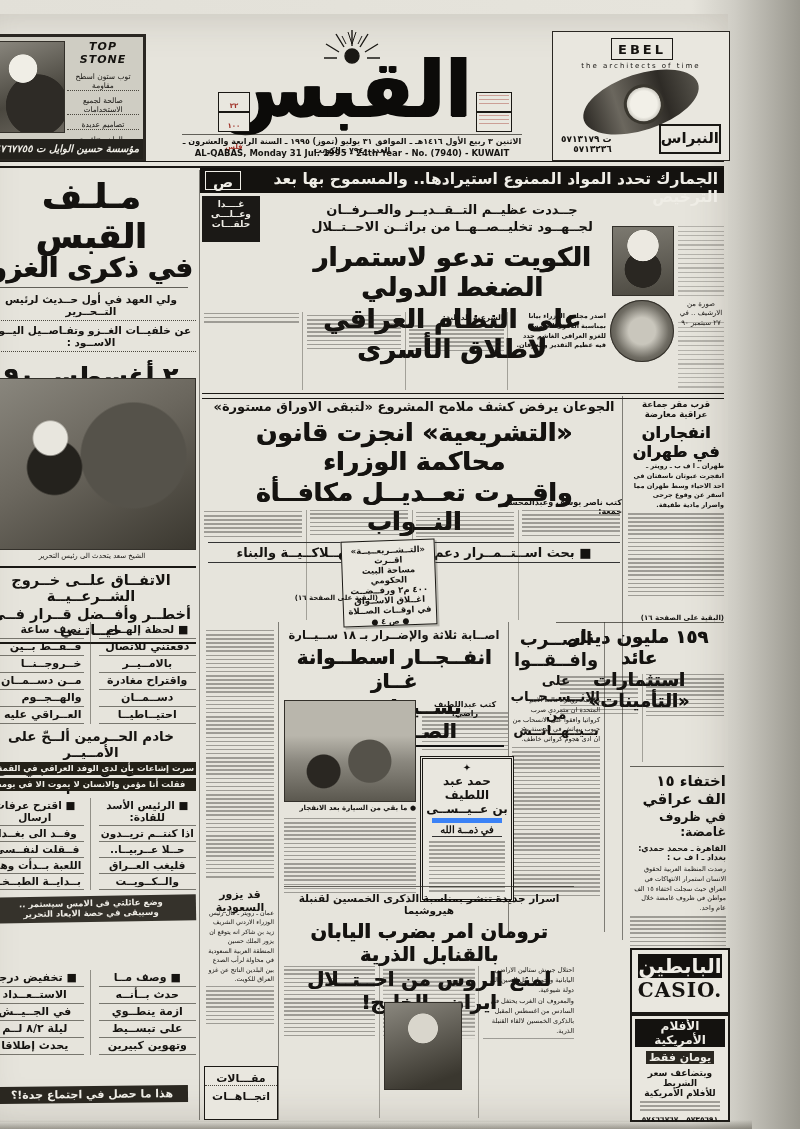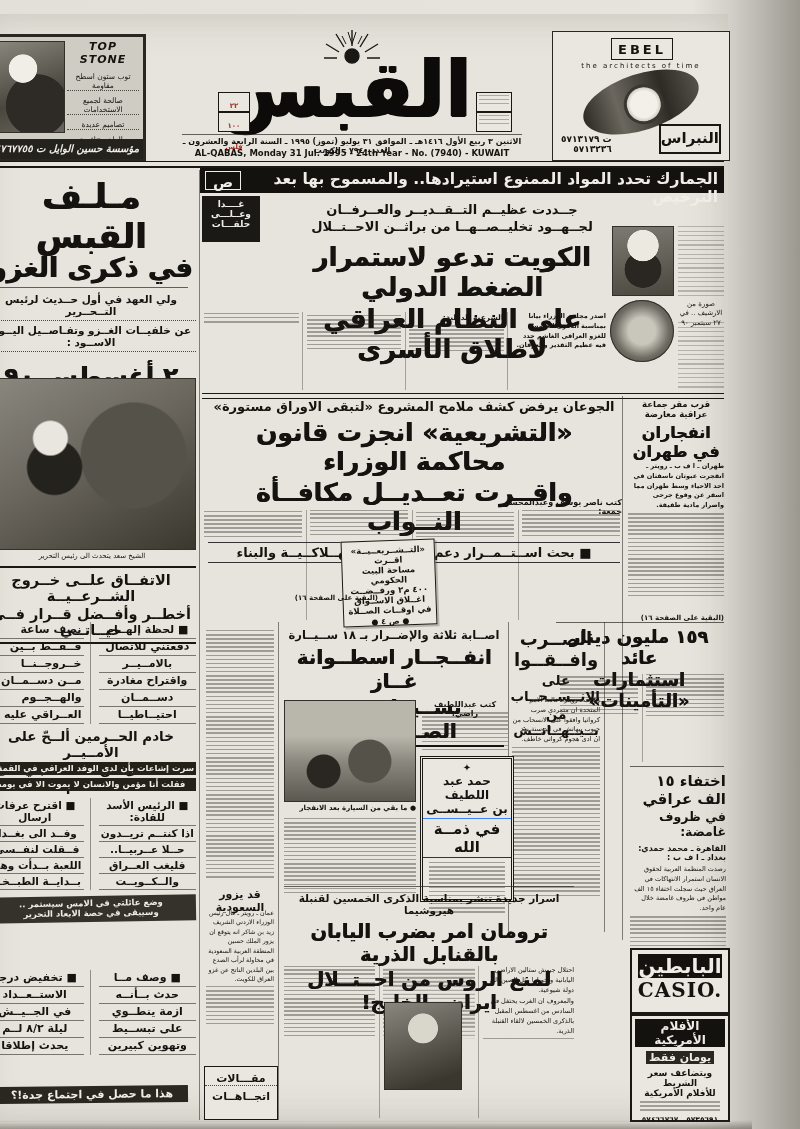--- a/index.html
+++ b/index.html
@@ -302,21 +302,21 @@
   <div class="abs photo" style="left:332px;top:700px;width:132px;height:102px;background:radial-gradient(circle at 30% 70%,#2a2722 0 14%,transparent 15%),radial-gradient(circle at 65% 60%,#55524a 0 20%,transparent 21%),linear-gradient(180deg,#b9b6ac 0 35%,#8b887f 60%,#5a574e 100%);"></div>
   <div class="tiny b" style="position:absolute;left:332px;top:804px;width:132px;">● ما بقي من السيارة بعد الانفجار</div>
   <div class="abs b" style="left:470px;top:700px;width:86px;font-size:8px;text-align:center;">كتب عبداللطيف راضي:</div>
   <div class="abs sim" style="left:470px;top:712px;width:86px;height:40px;"></div>
   <div class="abs sim" style="left:332px;top:818px;width:132px;height:78px;"></div>
 
   <div class="abs ctr" style="left:468px;top:756px;width:88px;height:140px;border:3px double #1a1814;background:#e9e7df;">
     <div style="font-size:10px;margin-top:3px;">✦</div>
     <div class="b" style="font-size:12px;margin-top:1px;">حمد عبد اللطيف</div>
     <div class="b" style="font-size:12px;">بن عــيــســى</div>
-    <div class="b" style="font-size:15px;margin-top:2px;border-top:1px solid #3b82f6;border-bottom:1px solid #333;display:inline-block;padding:1px 8px;">في ذمــة الله</div>
+    <div class="b" style="font-size:10px;margin-top:2px;border-top:5px solid #3b82f6;border-bottom:1px solid #333;display:inline-block;padding:1px 8px;font-family:Liberation Serif, serif;">في ذمــة الله</div>
     <div class="sim" style="height:52px;margin:4px 6px 0;"></div>
   </div>
 
   <div class="vr" style="left:326px;top:622px;height:498px;"></div>
   <div class="abs sim" style="left:254px;top:630px;width:68px;height:248px;"></div>
   <div class="abs b ctr" style="left:250px;top:888px;width:76px;font-size:11px;">قد يزور السعودية</div>
   <div class="abs" style="left:254px;top:908px;width:68px;height:150px;">
     <div style="font-size:6.3px;line-height:1.5;">عمان ـ رويتر ـ قال رئيس الوزراء الاردني الشريف زيد بن شاكر انه يتوقع ان يزور الملك حسين المنطقة العربية السعودية في محاولة لرأب الصدع بين البلدين الناتج عن غزو العراق للكويت.</div>
     <div class="sim" style="height:40px;margin-top:2px;"></div>
   </div>

